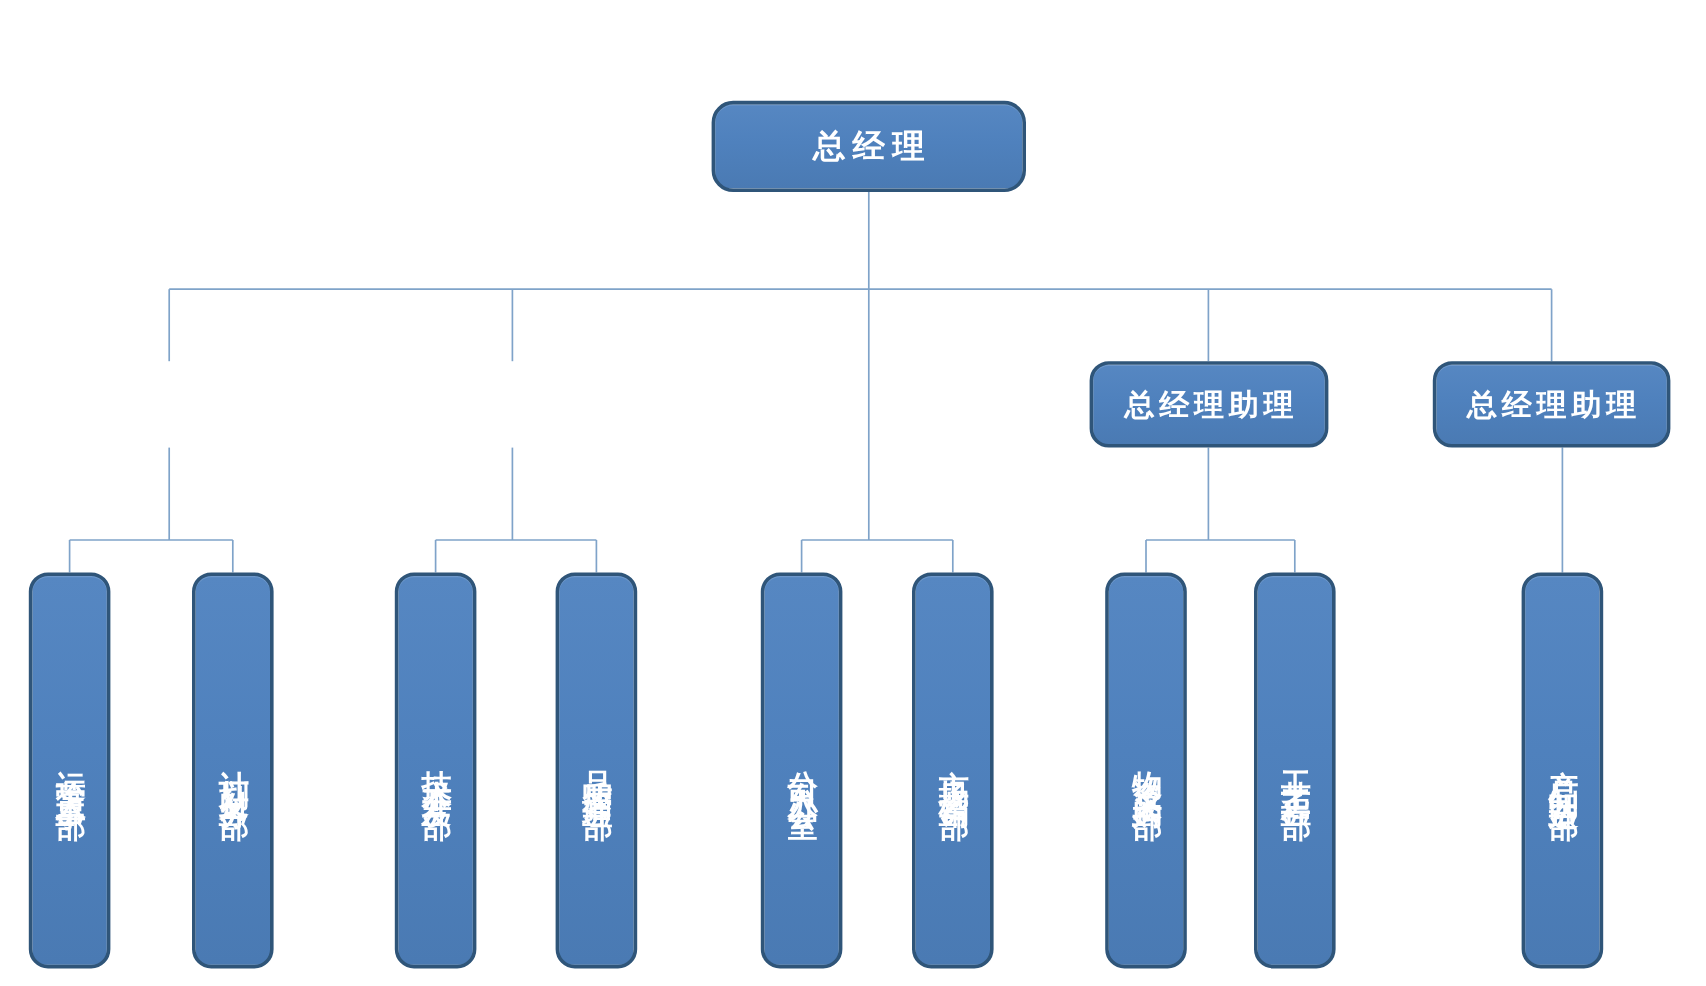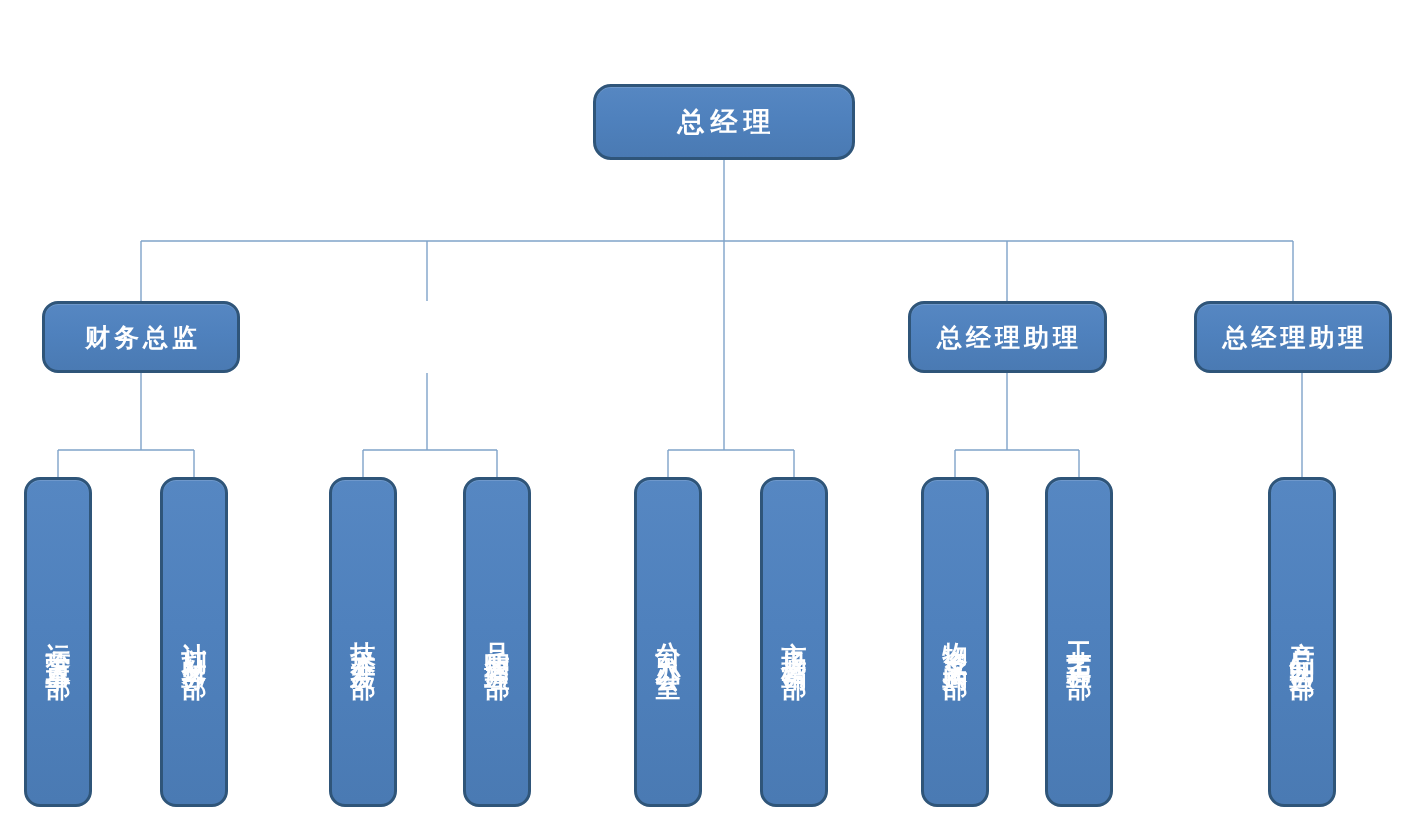--- a/index.html
+++ b/index.html
@@ -109,21 +109,20 @@
       <path d="M955 450 L1079 450"></path>
       <path d="M955 450 L955 477"></path>
       <path d="M1079 450 L1079 477"></path>
 
       <path d="M1302 373 L1302 477"></path>
     </g>
   </svg>
 
   <div class="node node-root">总经理</div>
 
-  <div class="node node-l2 pos-cfo">财务总监</div>
   <div class="node node-l2 pos-assist1">总经理助理</div>
   <div class="node node-l2 pos-assist2">总经理助理</div>
 
   <div class="node node-l3 pos-d1">运营人事部</div>
   <div class="node node-l3 pos-d2">计划财务部</div>
   <div class="node node-l3 pos-d3">技术开发部</div>
   <div class="node node-l3 pos-d4">品质管理部</div>
   <div class="node node-l3 pos-d5">公司办公室</div>
   <div class="node node-l3 pos-d6">市场营销部</div>
   <div class="node node-l3 pos-d7">物资采购部</div>

